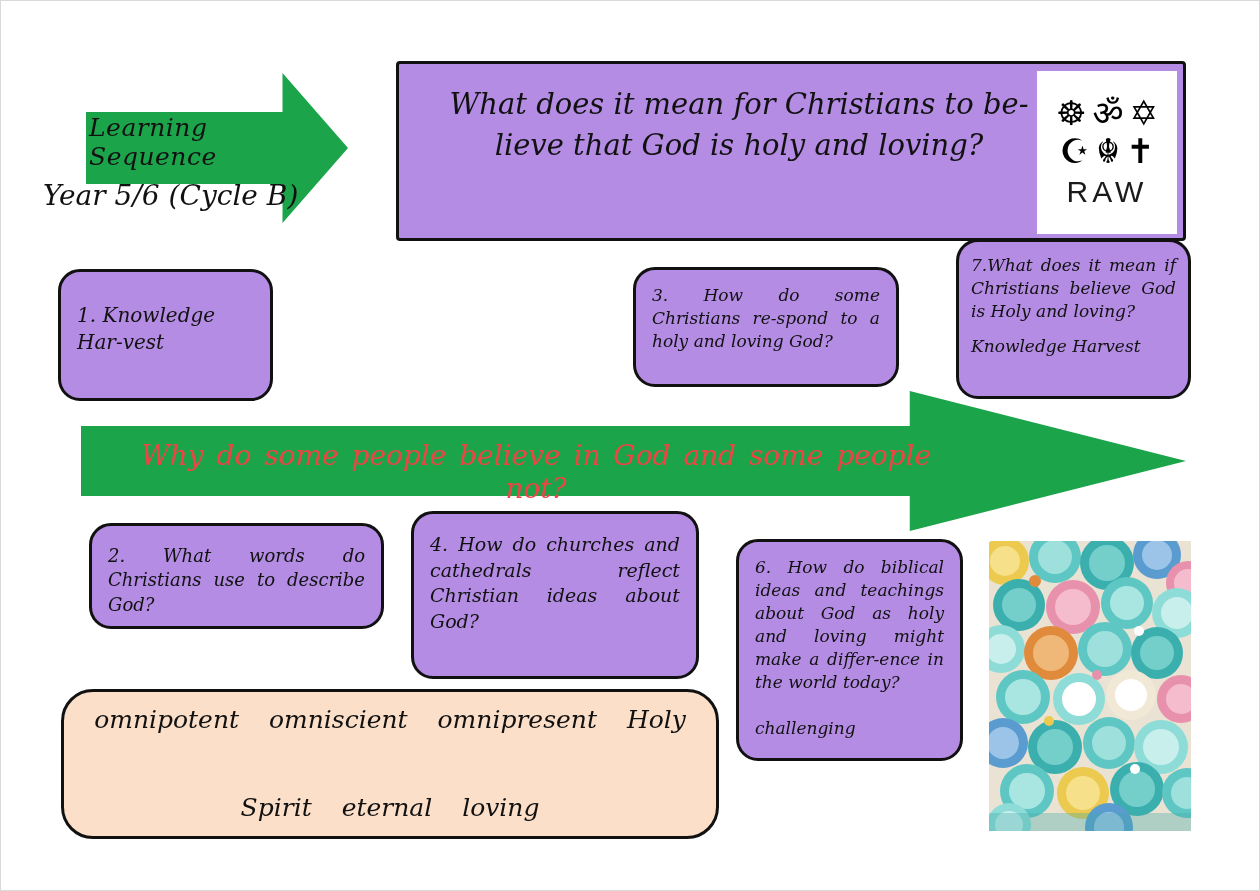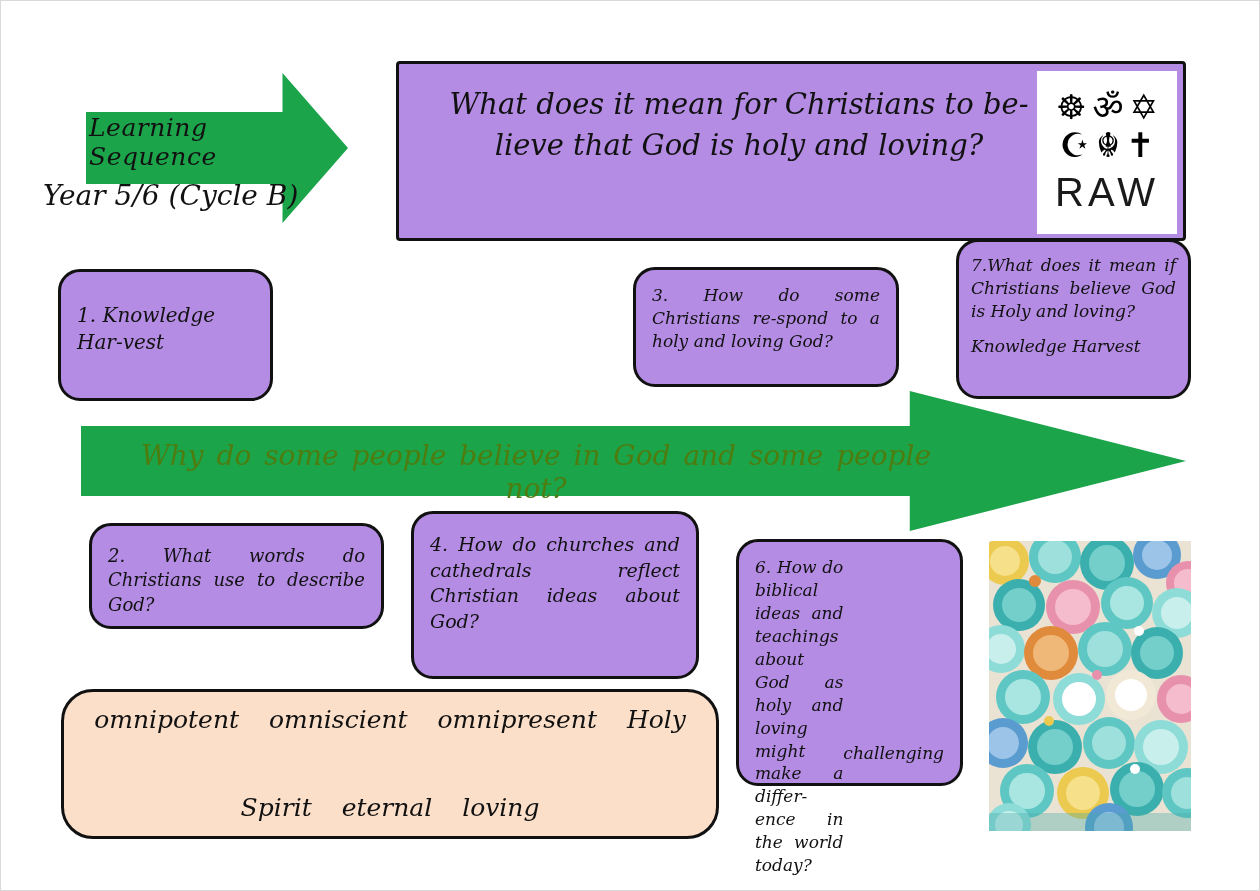--- a/index.html
+++ b/index.html
@@ -39,21 +39,21 @@
   }
   .arrow-2{
     left:80px;top:390px;width:1105px;height:140px;
     clip-path:polygon(0 25%,75% 25%,75% 0,100% 50%,75% 100%,75% 75%,0 75%);
   }
   .arrow-2-label{
     position:absolute;
     left:105px;top:438px;width:860px;
     text-align:center;
     font-size:28px;
-    color:#4d7c0f;
+    color:#ef4444;
     word-spacing:4px;
   }
   .year-label{
     position:absolute;
     left:42px;top:178px;
     font-size:28px;
   }
   
   .title-card{
     position:absolute;
@@ -79,42 +79,42 @@
   .symbol-row{
     display:flex;gap:6px;justify-content:center;
     font-size:34px;line-height:1.05;
     font-family:"DejaVu Sans", sans-serif;
     font-style:normal;
     color:#000;
   }
   .raw-text{
     font-family:"Liberation Sans", sans-serif;
     font-style:normal;
-    font-size:40px;letter-spacing:4px;
+    font-size:30px;letter-spacing:4px;
     margin-top:4px;
     color:#1a1a1a;
   }
   
   .card{
     position:absolute;
     background:var(--purple);
     border:3px solid #111;
     border-radius:22px;
     padding:14px 16px;
     font-size:18px;
     line-height:1.35;
     text-align:justify;
   }
   .card-1{left:57px;top:268px;width:215px;height:132px;font-size:20px;padding-top:30px;text-align:left;}
   .card-3{left:318px;top:252px;width:280px;height:146px;font-size:21px;padding-top:22px;}
   .card-5{left:632px;top:266px;width:266px;height:120px;font-size:17px;}
   .card-7{left:955px;top:238px;width:235px;height:160px;font-size:17px;padding:12px 12px;}
   .card-2{left:88px;top:522px;width:295px;height:106px;font-size:18px;padding-top:18px;}
   .card-4{left:410px;top:510px;width:288px;height:168px;font-size:19px;padding-top:18px;}
-  .card-6{left:735px;top:538px;width:227px;height:247px;font-size:17px;display:flex;flex-direction:row;}
+  .card-6{left:735px;top:538px;width:227px;height:222px;font-size:17px;display:flex;flex-direction:column;}
   .card-sub{margin-top:12px;text-align:left;}
   .card-6 .card-sub{margin-top:auto;padding-bottom:4px;}
   
   .vocab-card{
     position:absolute;
     left:60px;top:688px;width:658px;height:150px;
     background:var(--peach);
     border:3px solid #111;
     border-radius:32px;
     display:flex;flex-direction:column;justify-content:center;

